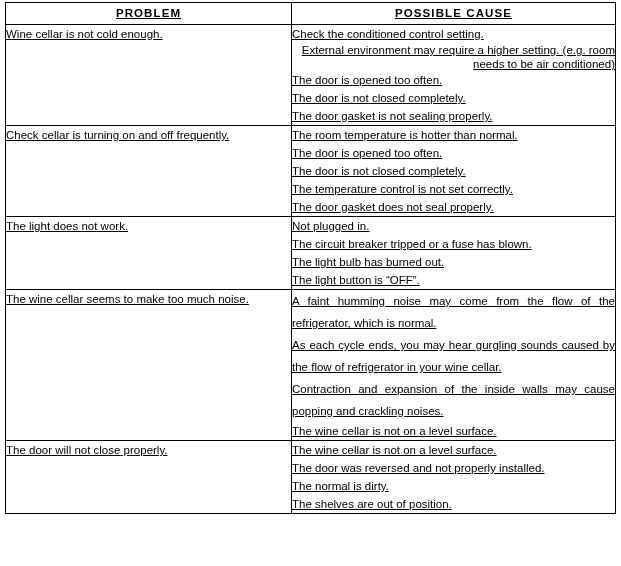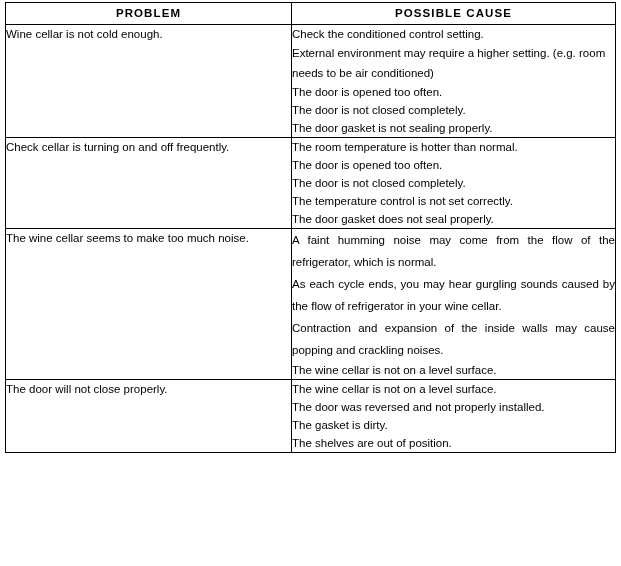--- a/index.html
+++ b/index.html
@@ -32,20 +32,21 @@
     table-layout: fixed;
     background: #ffffff;
   }
 
   .troubleshoot-table td,
   .troubleshoot-table th {
     border: 1px solid #000000;
     vertical-align: top;
     padding: 0;
     background: #ffffff;
+    text-decoration: underline;
   }
 
   col.col-problem { width: 286px; }
   col.col-cause   { width: 324px; }
 
   
   .hdr-cell {
     text-align: center;
     font-weight: bold;
     font-size: 11.5px;
@@ -75,23 +76,23 @@
   
   .para {
     display: block;
     line-height: 22px;
     white-space: normal;
     text-align: justify;
     text-justify: inter-word;
   }
   .para-plain {
     display: block;
-    line-height: 20px;
+    line-height: 14px;
     white-space: normal;
-    text-align: left;
+    text-align: right;
   }
 </style>
 </head>
 <body>
 
 <div class="page">
 
   <table class="troubleshoot-table">
     <colgroup>
       <col class="col-problem">
@@ -125,20 +126,31 @@
         </td>
         <td class="cause-cell">
           <span class="line">The room temperature is hotter than normal.</span>
           <span class="line">The door is opened too often.</span>
           <span class="line">The door is not closed completely.</span>
           <span class="line">The temperature control is not set correctly.</span>
           <span class="line">The door gasket does not seal properly.</span>
         </td>
       </tr>
 
+      <tr>
+        <td class="problem-cell">
+          <span class="line">The light does not work.</span>
+        </td>
+        <td class="cause-cell">
+          <span class="line">Not plugged in.</span>
+          <span class="line">The circuit breaker tripped or a fuse has blown.</span>
+          <span class="line">The light bulb has burned out.</span>
+          <span class="line">The light button is “OFF”.</span>
+        </td>
+      </tr>
 
 
       <tr>
         <td class="problem-cell">
           <span class="line">The wine cellar seems to make too much noise.</span>
         </td>
         <td class="cause-cell">
           <span class="para">A faint humming noise may come from the flow of the refrigerator, which is normal.</span>
           <span class="para">As each cycle ends, you may hear gurgling sounds caused by the flow of refrigerator in your wine cellar.</span>
           <span class="para">Contraction and expansion of the inside walls may cause popping and crackling noises.</span>
@@ -146,21 +158,21 @@
         </td>
       </tr>
 
       <tr>
         <td class="problem-cell">
           <span class="line">The door will not close properly.</span>
         </td>
         <td class="cause-cell">
           <span class="line">The wine cellar is not on a level surface.</span>
           <span class="line">The door was reversed and not properly installed.</span>
-          <span class="line">The gasket is dirty.</span>
+          <span class="line">The normal is dirty.</span>
           <span class="line">The shelves are out of position.</span>
         </td>
       </tr>
 
     </tbody>
   </table>
 
 </div>
 
 </body></html>

